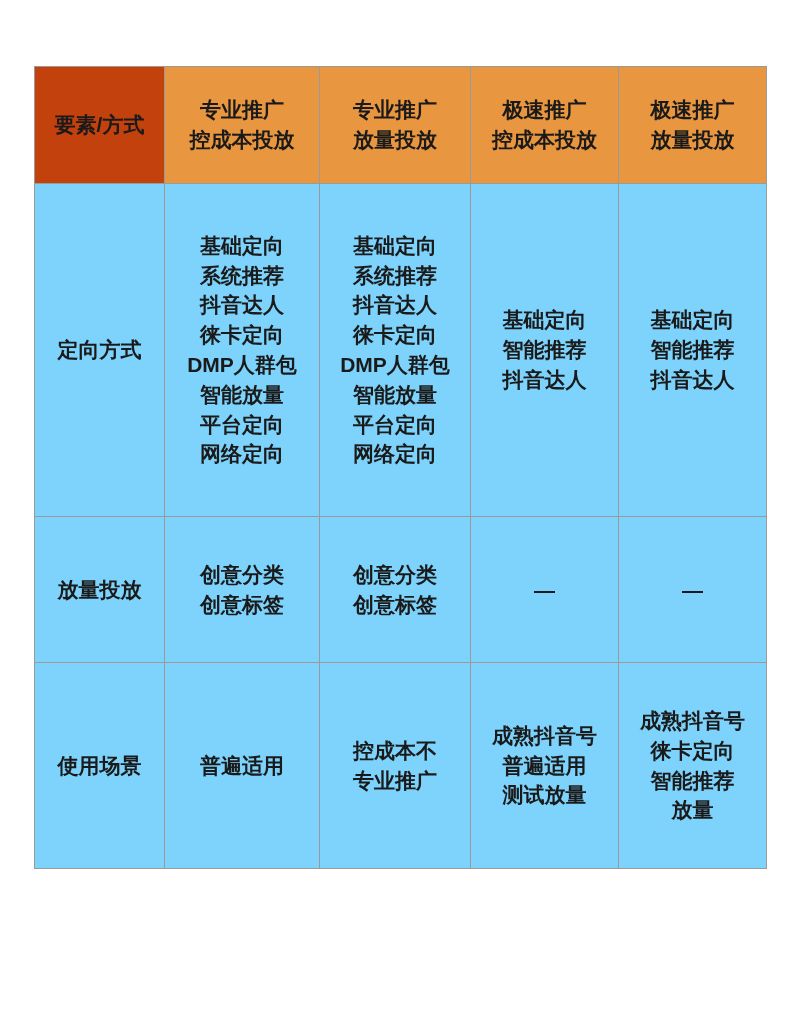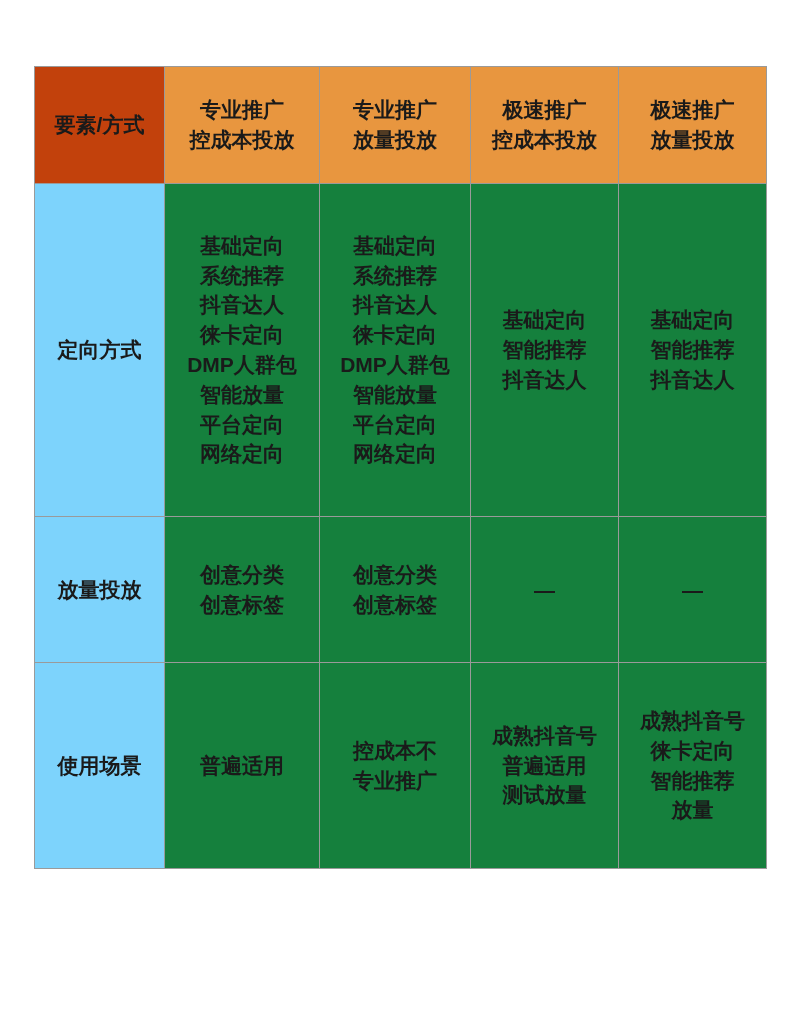--- a/index.html
+++ b/index.html
@@ -80,21 +80,21 @@
     height: 96px;
     line-height: 1.38;
   }
   
   .row-label {
     background: #7dd3fc;
     font-size: 23px;
     font-weight: bold;
   }
   .cell {
-    background: #15803d;
+    background: #7dd3fc;
   }
   .r1 td { height: 312px; }
   .r2 td { height: 125px; }
   .r3 td { height: 185px; }
   .dash {
     font-size: 22px;
     letter-spacing: 0;
   }
   .multiline span { display: block; }
 </style>

